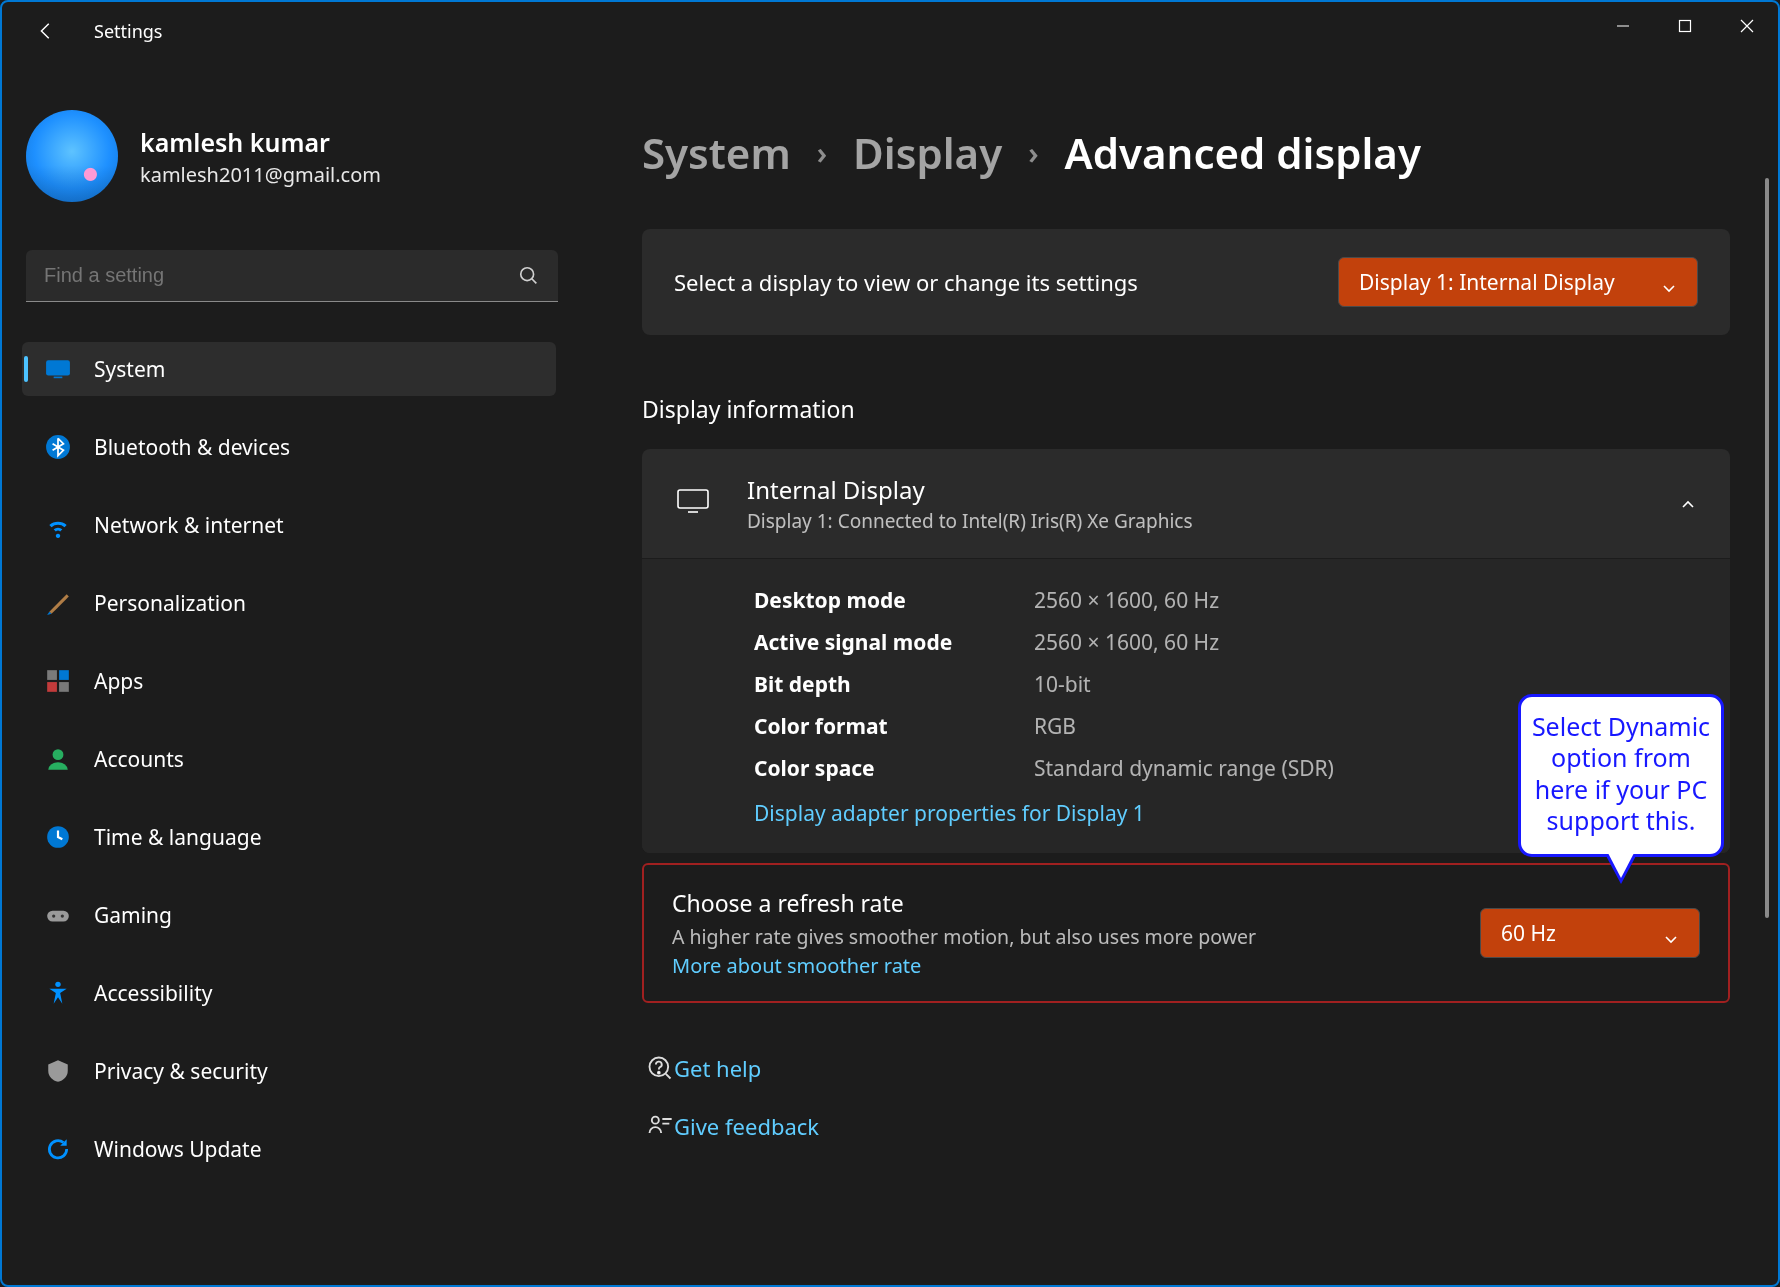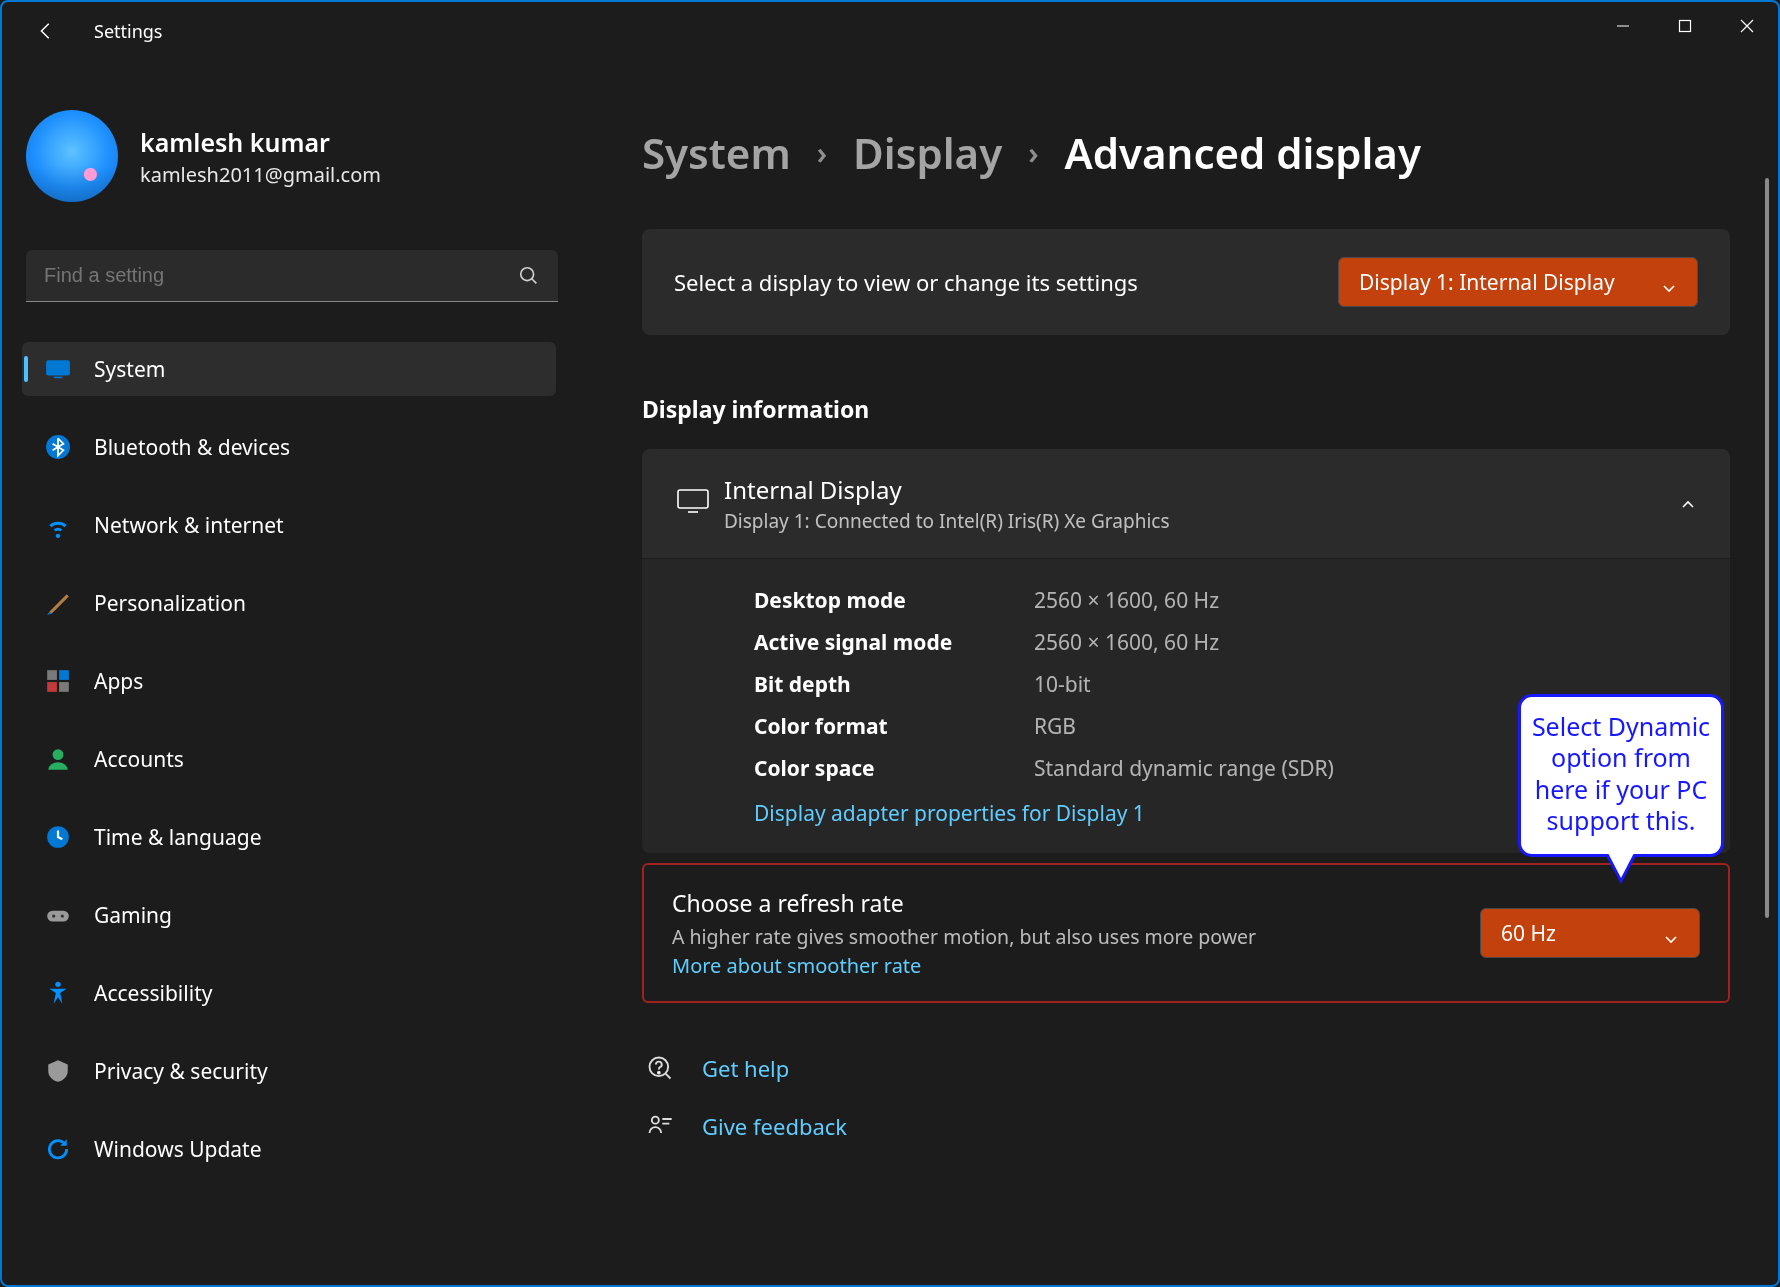--- a/index.html
+++ b/index.html
@@ -175,34 +175,34 @@
     font-size: 21px;
     cursor: pointer;
     min-width: 360px;
     justify-content: space-between;
   }
   .chev { width: 16px; height: 16px; }
   .chev svg { width: 16px; height: 16px; stroke: #fff; stroke-width: 1.6; fill: none; }
 
   .section-title {
     font-size: 23px;
-    font-weight: 700;
+    font-weight: 400;
     margin-bottom: 24px;
   }
 
   .card {
     background: #2b2b2b;
     border-radius: 8px;
     margin-bottom: 10px;
   }
   .card-header {
     display: flex;
     align-items: center;
     padding: 24px 34px;
-    gap: 14px;
+    gap: 37px;
     cursor: pointer;
   }
   .card-header .disp-icon svg { width: 34px; height: 26px; stroke: #fff; stroke-width: 1.6; fill: none; }
   .card-header .hdr-titles .t1 { font-size: 24px; }
   .card-header .hdr-titles .t2 { font-size: 19px; color: rgba(255,255,255,0.7); margin-top: 2px; }
   .card-header .expand { margin-left: auto; }
 
   .card-body {
     background: #262626;
     border-top: 1px solid #1c1c1c;
@@ -226,21 +226,20 @@
     margin-bottom: 50px;
   }
   .refresh-panel .rp-left .t1 { font-size: 23px; margin-bottom: 4px; }
   .refresh-panel .rp-left .t2 { font-size: 19.5px; color: rgba(255,255,255,0.7); }
   .refresh-panel .rp-left .link { margin-top: 2px; font-size: 20px; }
   .refresh-panel .dropdown { min-width: 220px; }
 
   .help-row {
     display: flex;
     align-items: center;
-    gap: 28px;
     font-size: 22px;
     margin-bottom: 28px;
     padding-left: 4px;
   }
   .help-row .hicon { width: 28px; height: 28px; color: rgba(255,255,255,0.85); }
   .help-row .hicon svg { width: 28px; height: 28px; stroke: currentColor; stroke-width: 1.6; fill: none; }
   .help-row .hlink { color: #60cdff; cursor: pointer; }
 
   
   .callout {

